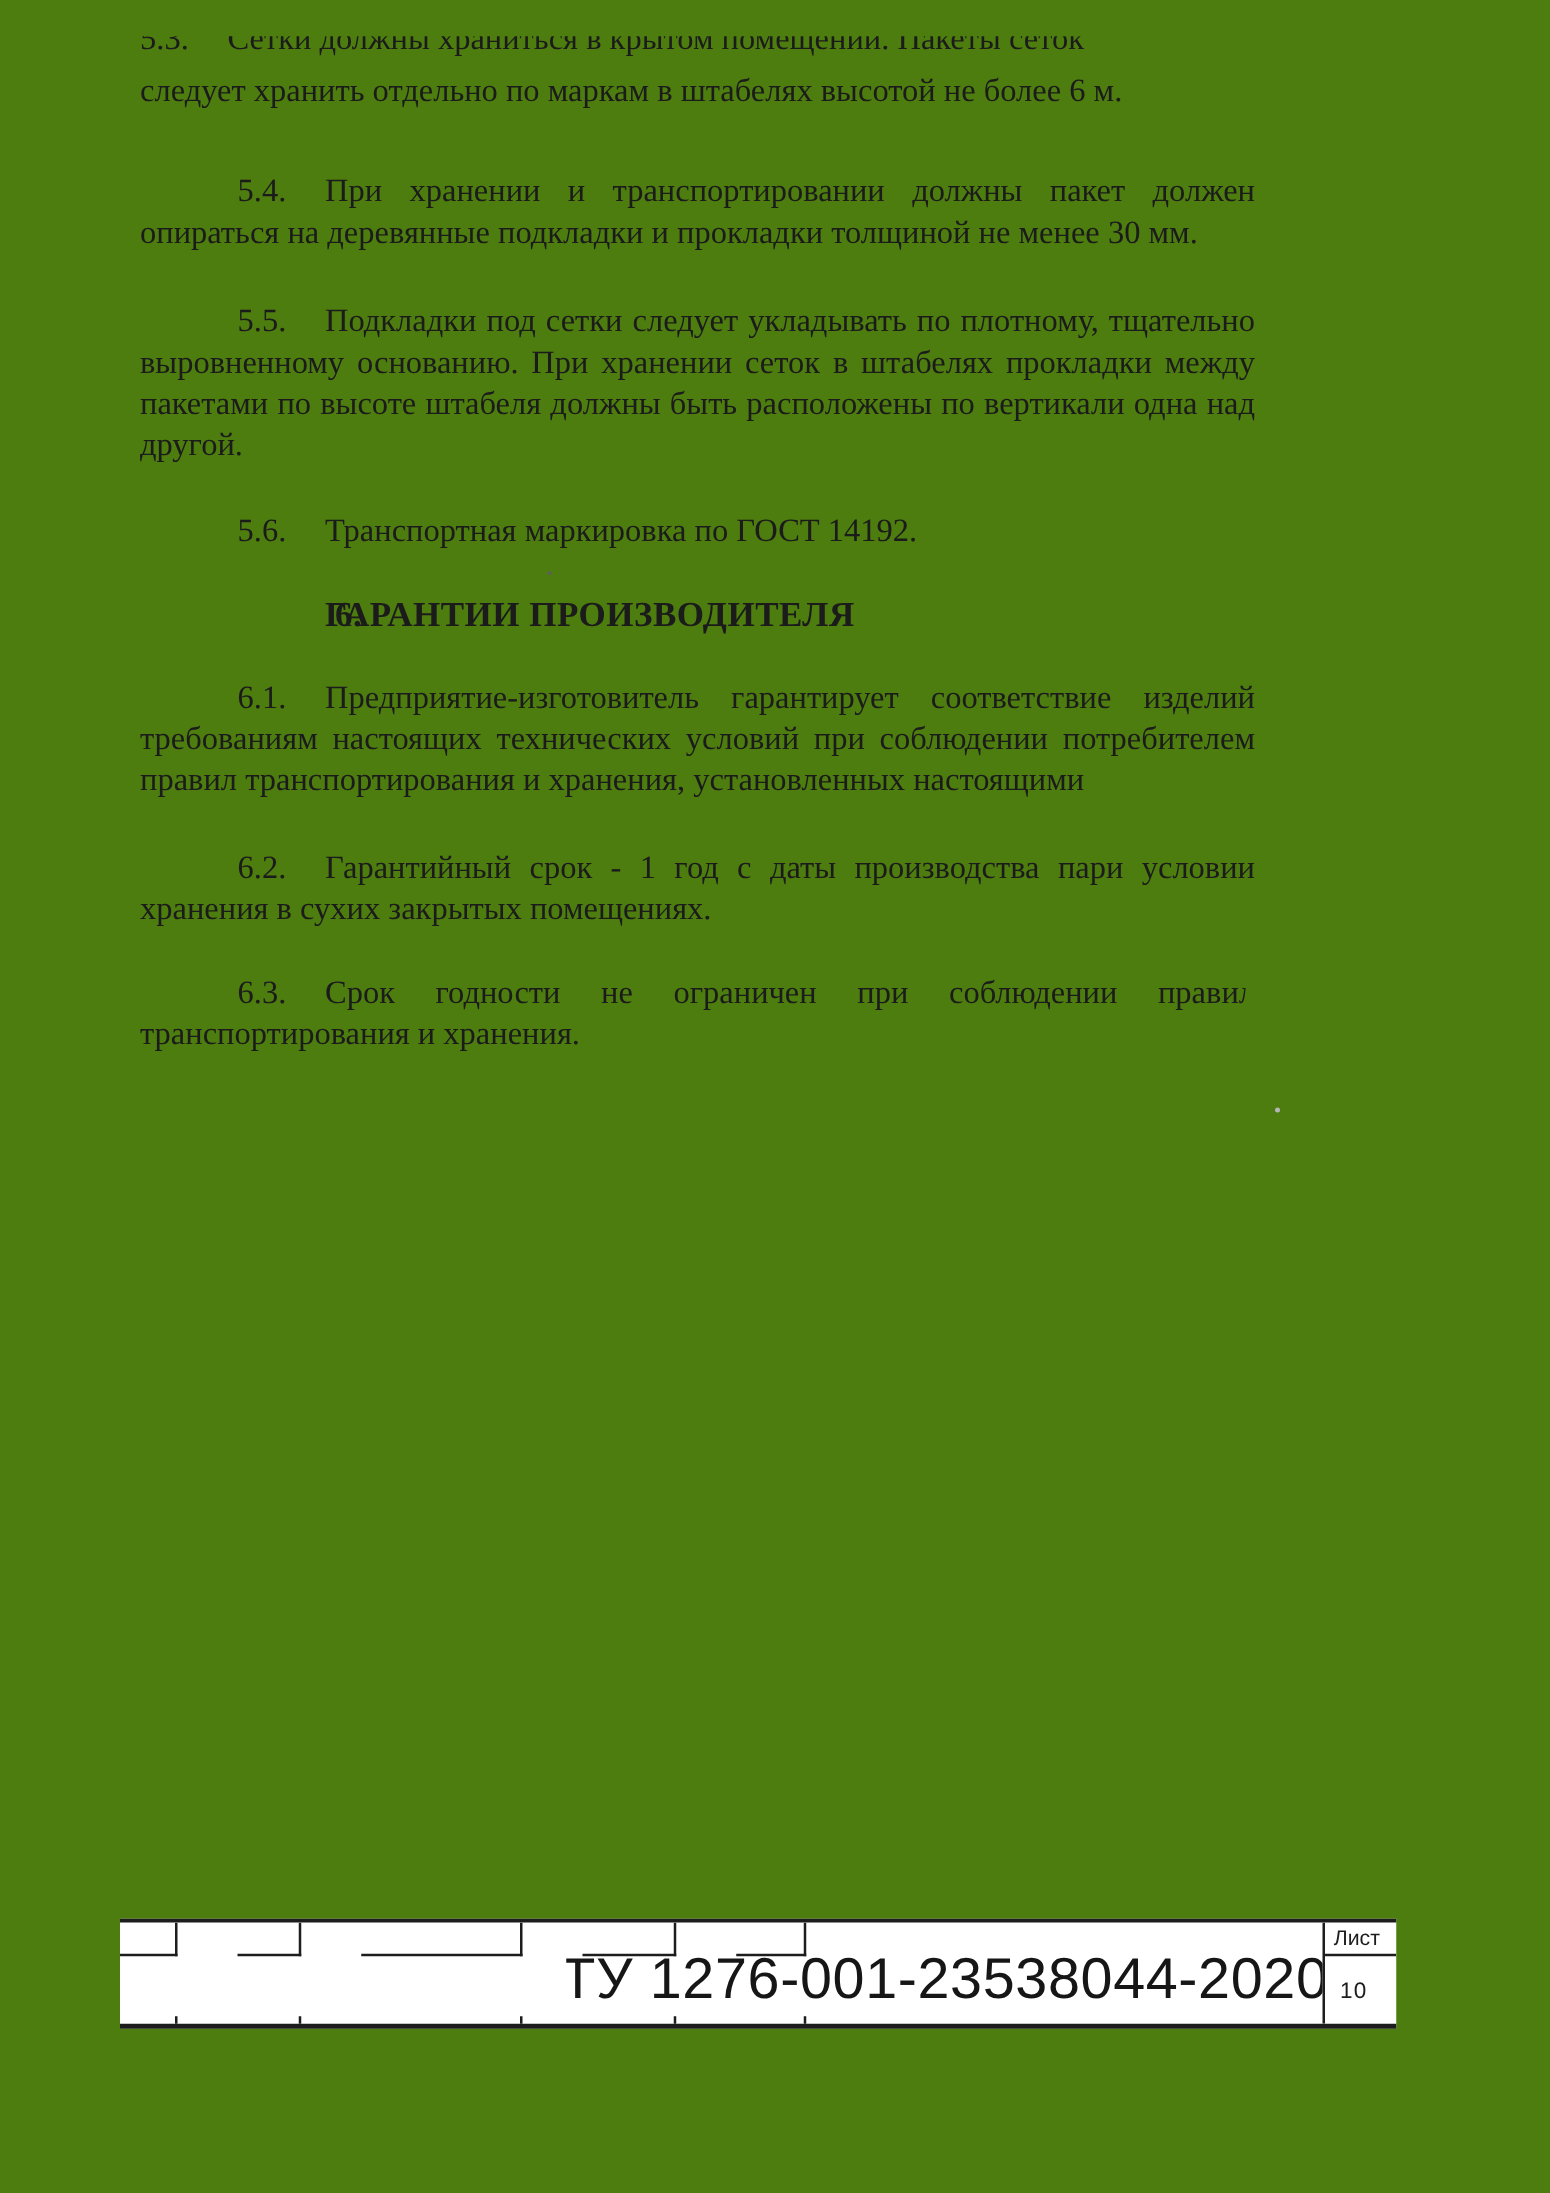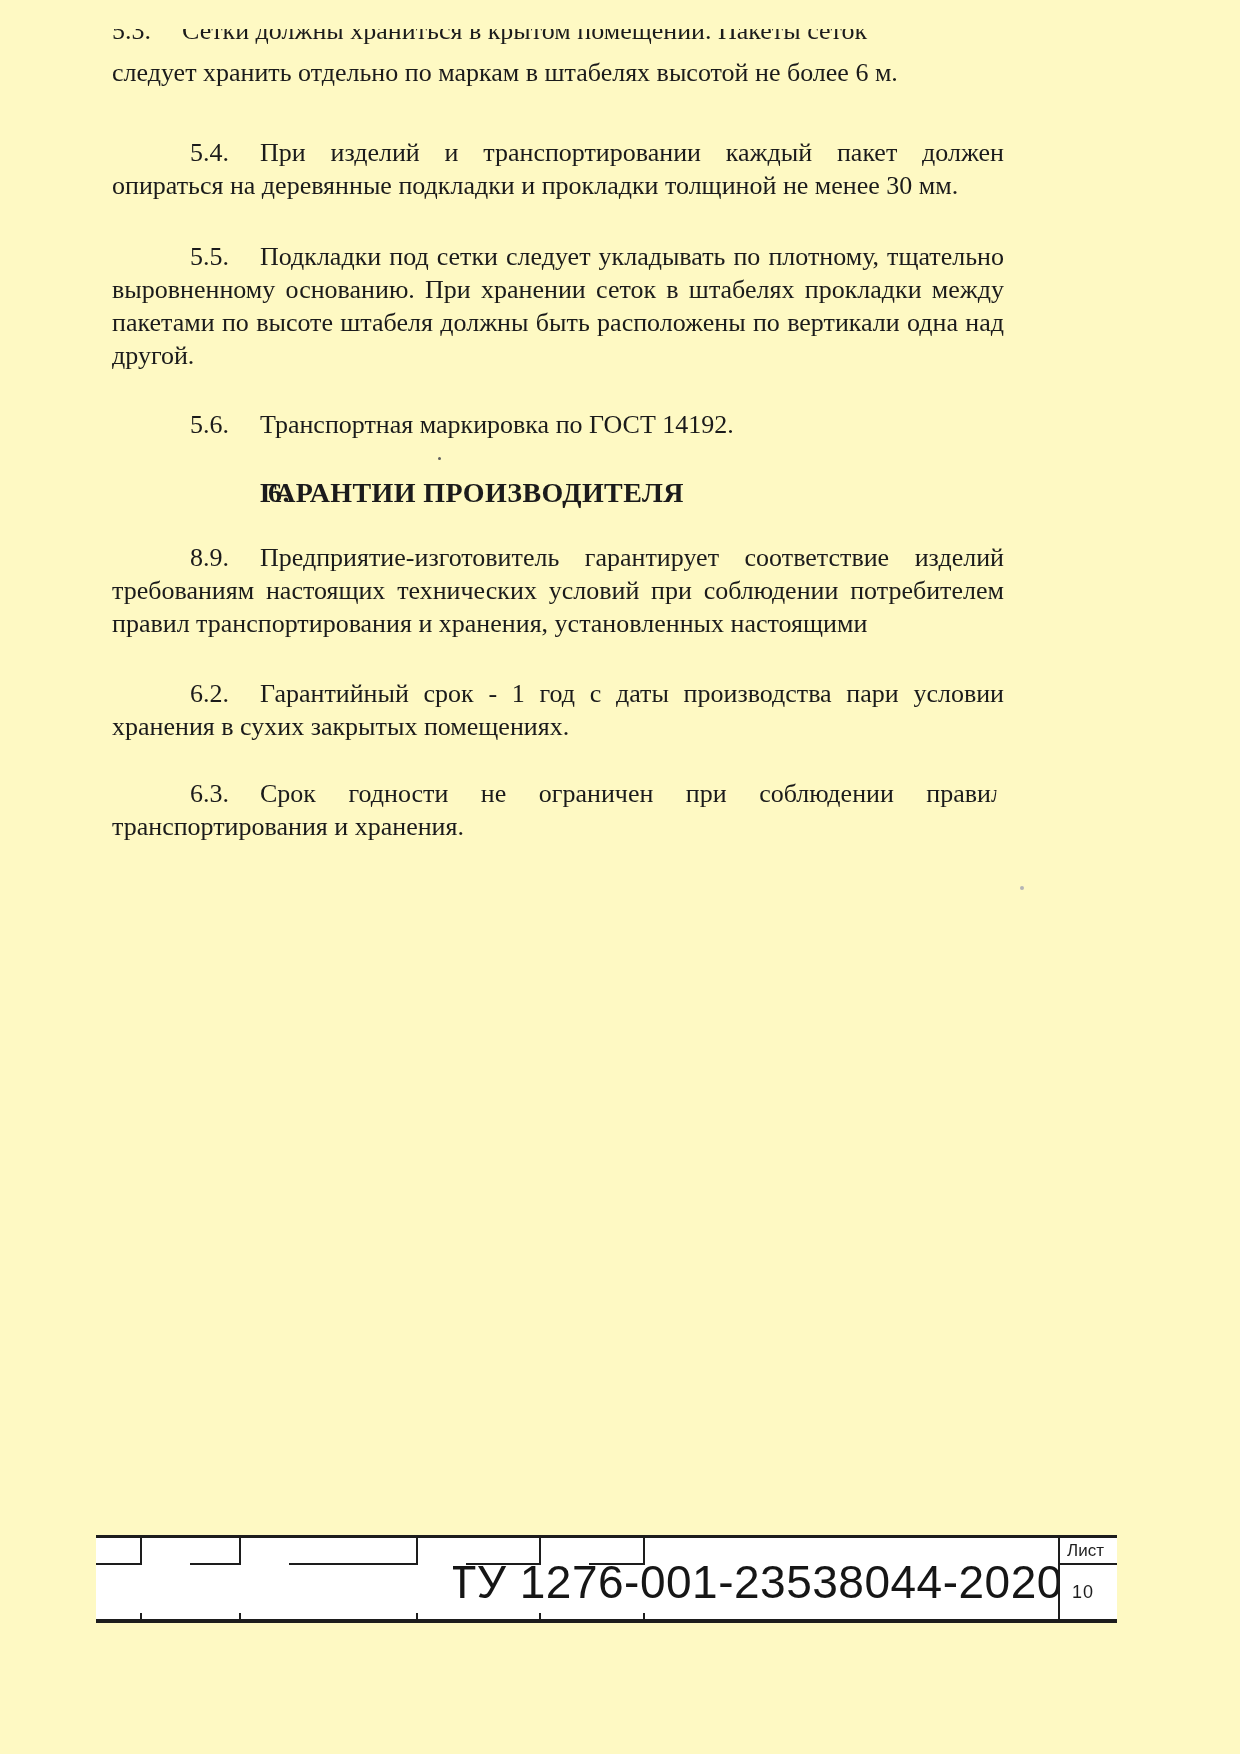--- a/index.html
+++ b/index.html
@@ -4,21 +4,21 @@
 <style>
   html,body{margin:0;padding:0;}
   body{
     width:1240px;height:1754px;
     background:#ffffff;
     font-family:"Liberation Serif", serif;
     color:#1b1b1b;
     position:relative;
     overflow:hidden;
   }
-  .page{position:absolute;inset:0;background:#fef9c3;}
+  .page{position:absolute;inset:0;background:#4d7c0f;}
 
   
   .textblock{
     position:absolute;left:112px;top:0;width:892px;
     font-size:26px;line-height:33px;
   }
   .line{white-space:normal;}
   .jl{text-align:justify;text-align-last:justify;}
   .ll{text-align:left;}
   .indent{text-indent:78px;}
@@ -107,41 +107,41 @@
   <div class="textblock">
 
     <div>
       <div class="clipwrap">
         <span class="inner ll"><span class="num">5.3.</span><span>Сетки должны храниться в крытом помещении. Пакеты сеток</span></span>
       </div>
       <div class="line ll l2">следует хранить отдельно по маркам в штабелях высотой не более 6 м.</div>
     </div>
 
     <div class="p54">
-      <div class="line jl indent"><span class="num">5.4.</span><span>При изделий и транспортировании каждый пакет должен</span></div>
+      <div class="line jl indent"><span class="num">5.4.</span><span>При хранении и транспортировании должны пакет должен</span></div>
       <div class="line ll">опираться на деревянные подкладки и прокладки толщиной не менее 30 мм.</div>
     </div>
 
     <div class="p55">
       <div class="line jl indent"><span class="num">5.5.</span><span>Подкладки под сетки следует укладывать по плотному, тщательно</span></div>
       <div class="line jl">выровненному основанию. При хранении сеток в штабелях прокладки между</div>
       <div class="line jl">пакетами по высоте штабеля должны быть расположены по вертикали одна над</div>
       <div class="line ll">другой.</div>
     </div>
 
     <div class="p56">
       <div class="line ll indent"><span class="num">5.6.</span><span>Транспортная маркировка по ГОСТ 14192.</span></div>
     </div>
 
     <div class="h6 indent">
       <span class="numh">6.</span><span>ГАРАНТИИ ПРОИЗВОДИТЕЛЯ</span>
     </div>
 
     <div class="p61">
-      <div class="line jl indent"><span class="num">8.9.</span><span>Предприятие-изготовитель гарантирует соответствие изделий</span></div>
+      <div class="line jl indent"><span class="num">6.1.</span><span>Предприятие-изготовитель гарантирует соответствие изделий</span></div>
       <div class="line jl">требованиям настоящих технических условий при соблюдении потребителем</div>
       <div class="line ll">правил транспортирования и хранения, установленных настоящими</div>
     </div>
 
     <div class="p62">
       <div class="line jl indent"><span class="num">6.2.</span><span>Гарантийный срок - 1 год с даты производства пари условии</span></div>
       <div class="line ll">хранения в сухих закрытых помещениях.</div>
     </div>
 
     <div class="p63">

